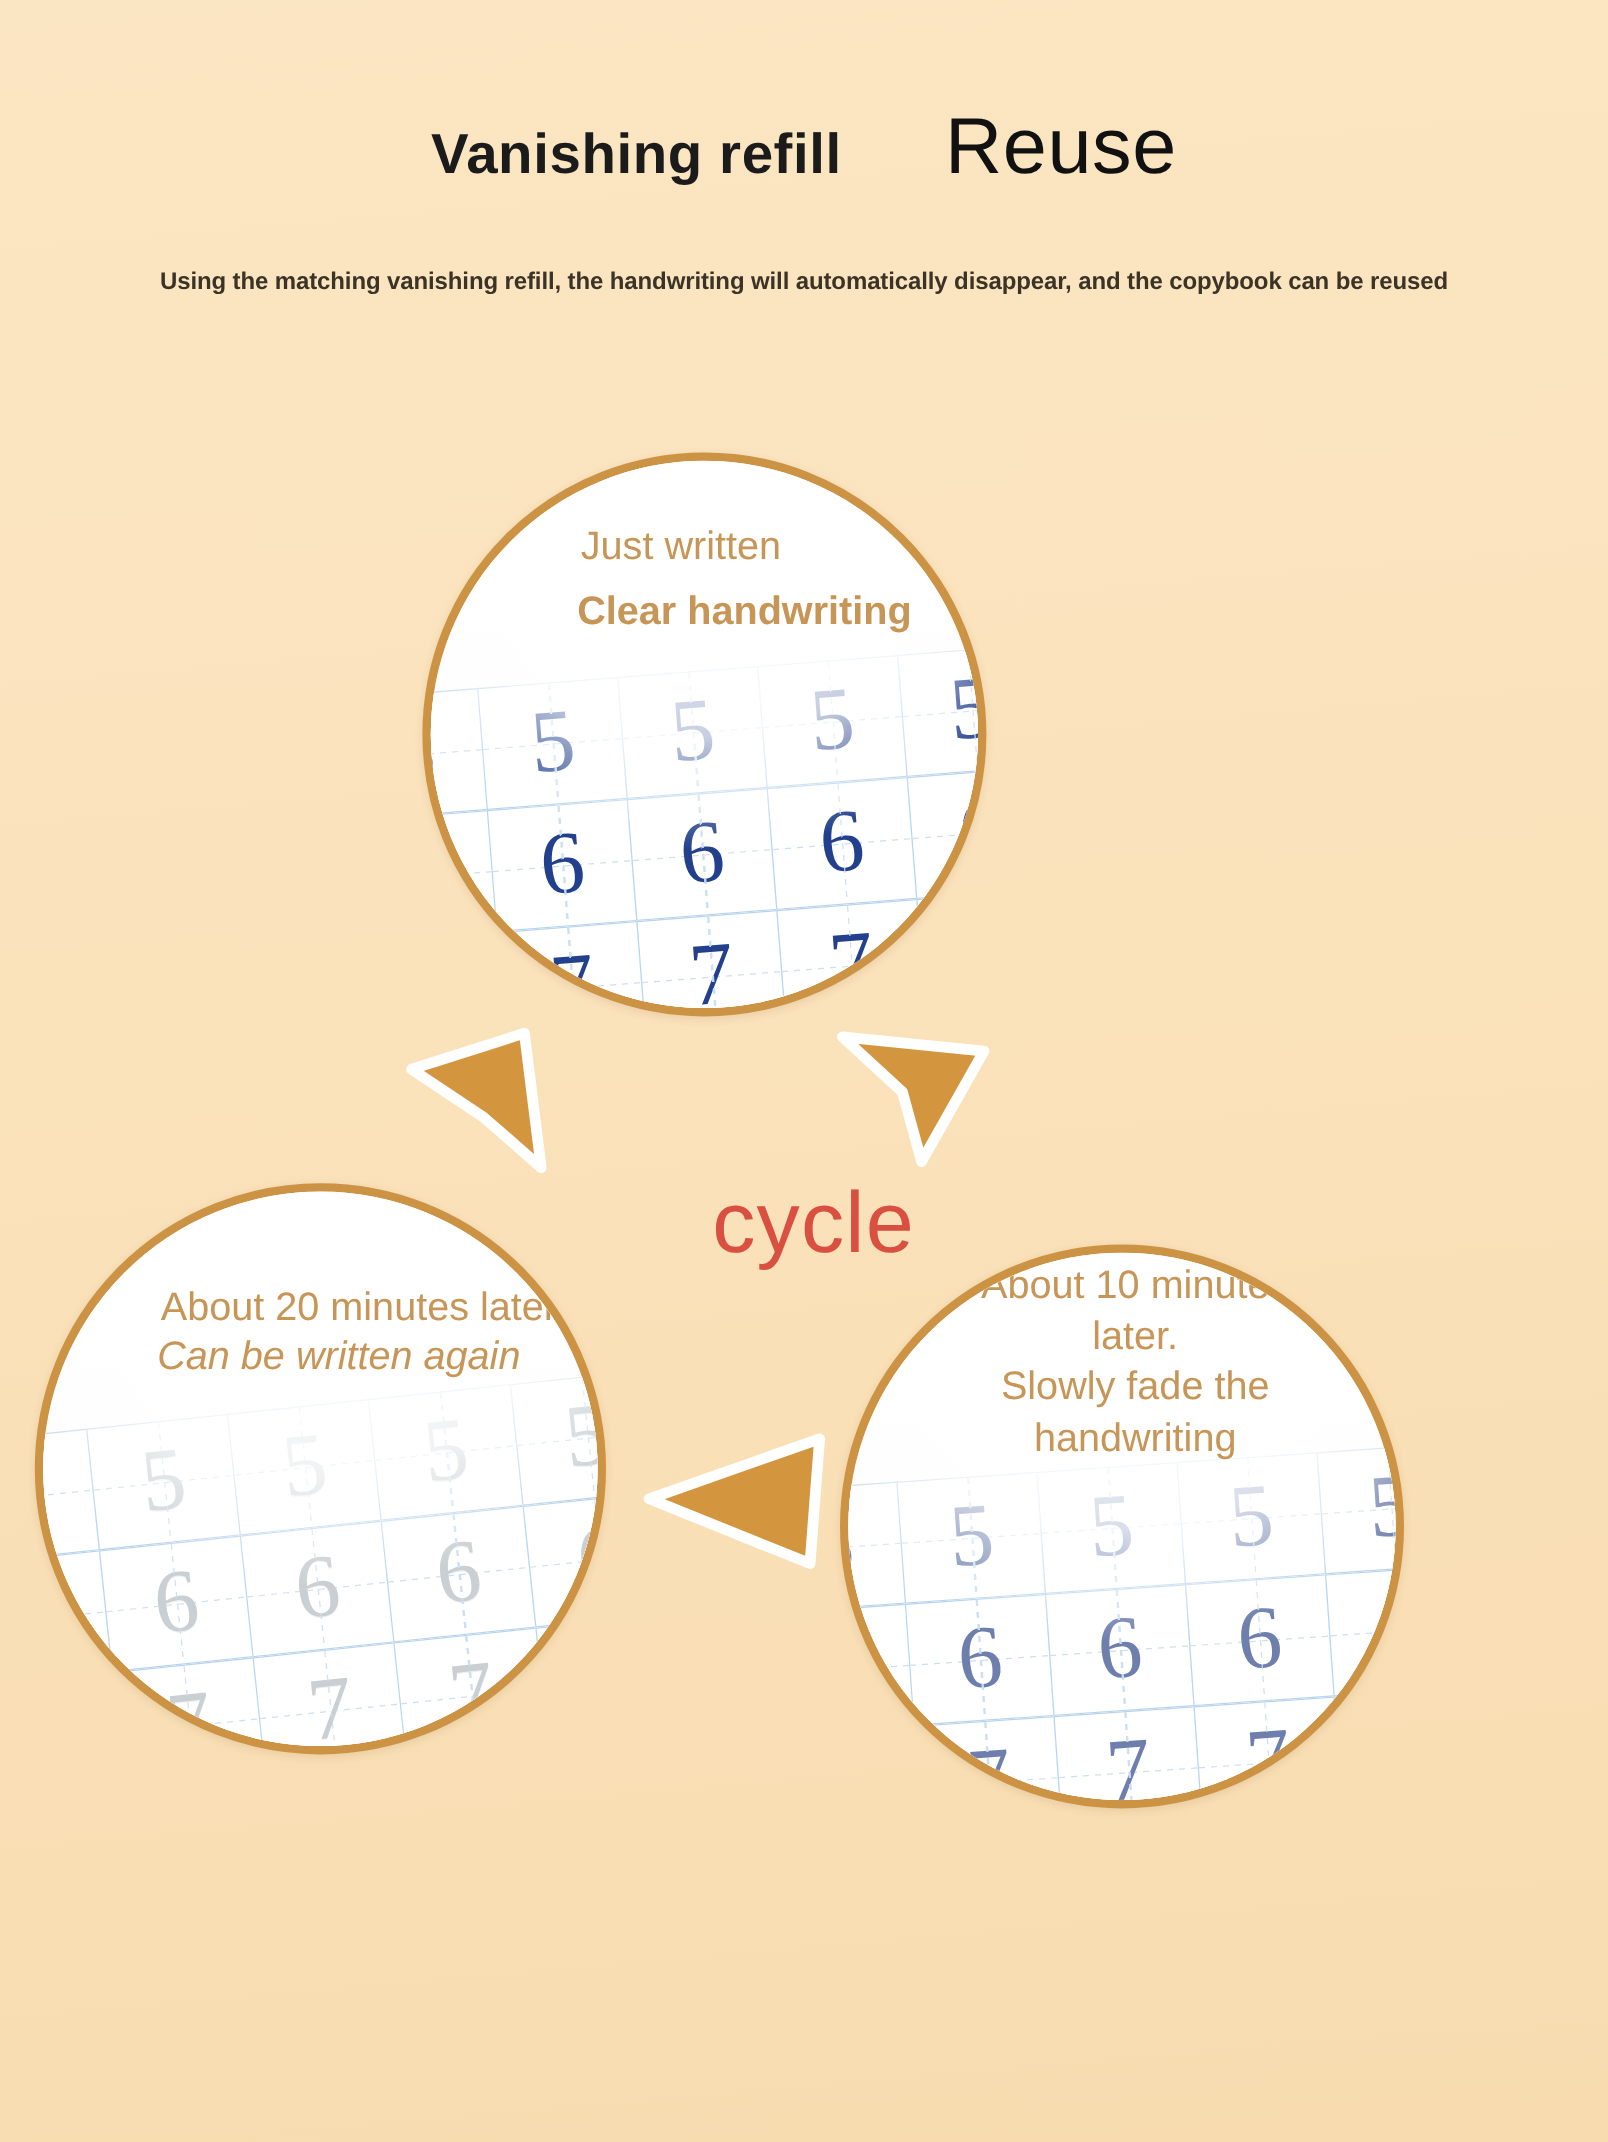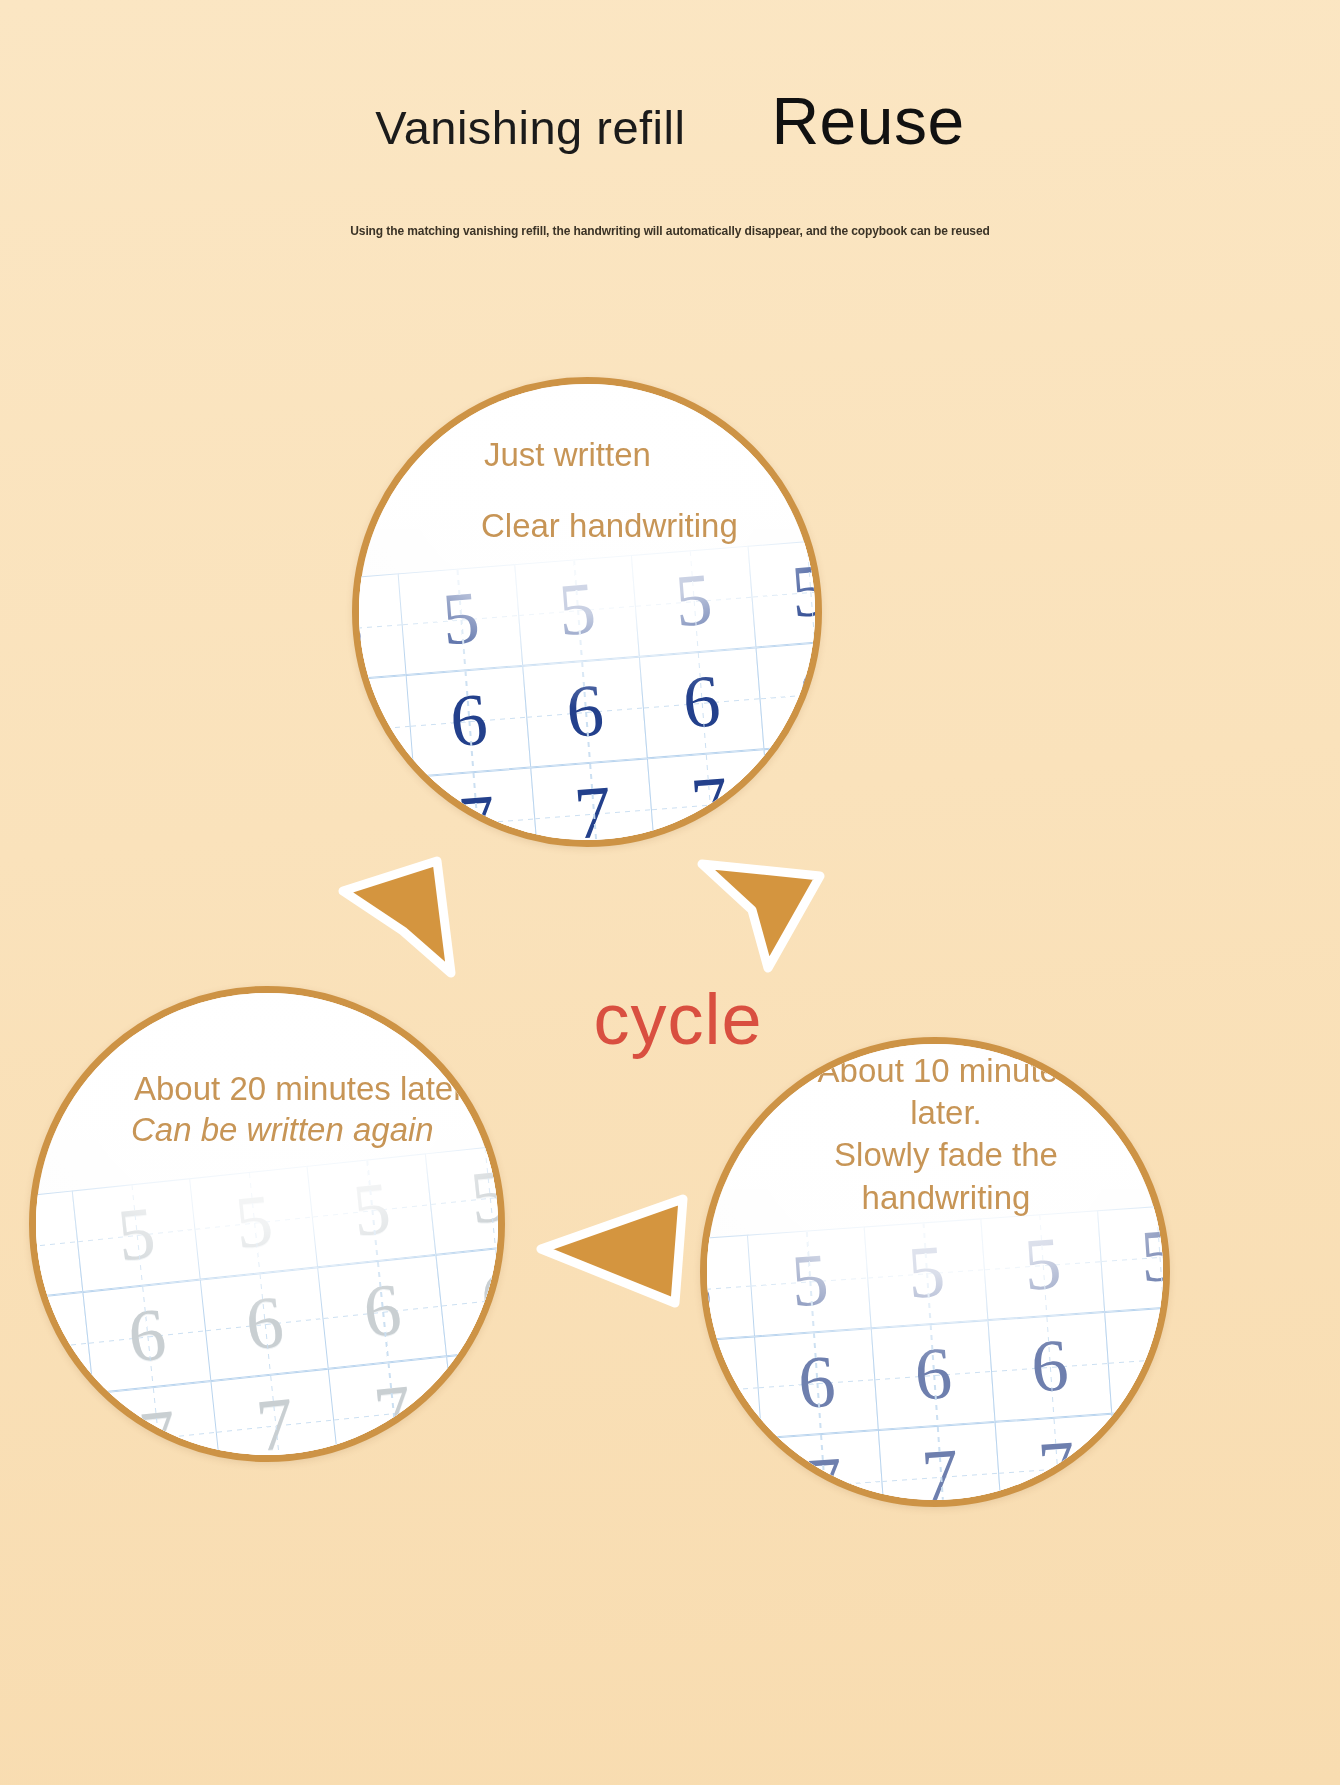--- a/index.html
+++ b/index.html
@@ -16,30 +16,30 @@
   }
 
   
   .hdr { position:absolute; left:0; top:0; width:100%; }
   .title-row {
     position:absolute; left:0; top:88px; width:100%;
     display:flex; align-items:baseline; justify-content:center; gap:86px;
     white-space:nowrap;
   }
   .t-small {
-    font-size:47px; color:#1b1b1b; font-weight:400;
+    font-size:47px; color:#1b1b1b; font-weight:700;
     letter-spacing:.5px; line-height:1;
   }
   .t-big {
     font-size:66px; color:#111; font-weight:400;
     letter-spacing:.5px; line-height:1;
   }
   .subtitle {
     position:absolute; left:0; top:224px; width:100%;
-    text-align:center; font-size:12px; color:#3b3326;
+    text-align:center; font-size:20px; color:#3b3326;
     font-weight:600; letter-spacing:-.1px; white-space:nowrap;
   }
 
   
   .circle {
     position:absolute; border-radius:50%;
     border:7px solid #cd9345;
     background:#fdfdfd;
     overflow:hidden;
     box-shadow:0 2px 7px rgba(120,80,30,.13);
@@ -51,21 +51,21 @@
   .c-inner { position:absolute; inset:0; }
 
   .cap {
     position:absolute; z-index:4;
     color:#c79556; font-size:33px; line-height:1.18;
     font-weight:400; white-space:nowrap;
     text-shadow:0 1px 1px rgba(255,255,255,.75);
   }
   .cap.wrap { white-space:normal; }
   .cap-top-1  { left:125px; top:52px; }
-  .cap-top-2  { left:122px; top:123px; }
+  .cap-top-2  { left:122px; top:106px;font-weight:bold; }
   .cap-left-1 { left:98px;  top:62px;margin-top:15px; }
   .cap-left-2 { left:95px;  top:118px;font-style:italic; }
   .cap-right-1{ left:74px;  top:6px;  width:330px; line-height:1.28; }
 
   
   .sheet {
     position:absolute; left:-14%; width:128%;
     background:#ffffff;
   }
   .sheet.top   { top:175px; height:330px; transform:rotate(-4.5deg); }

